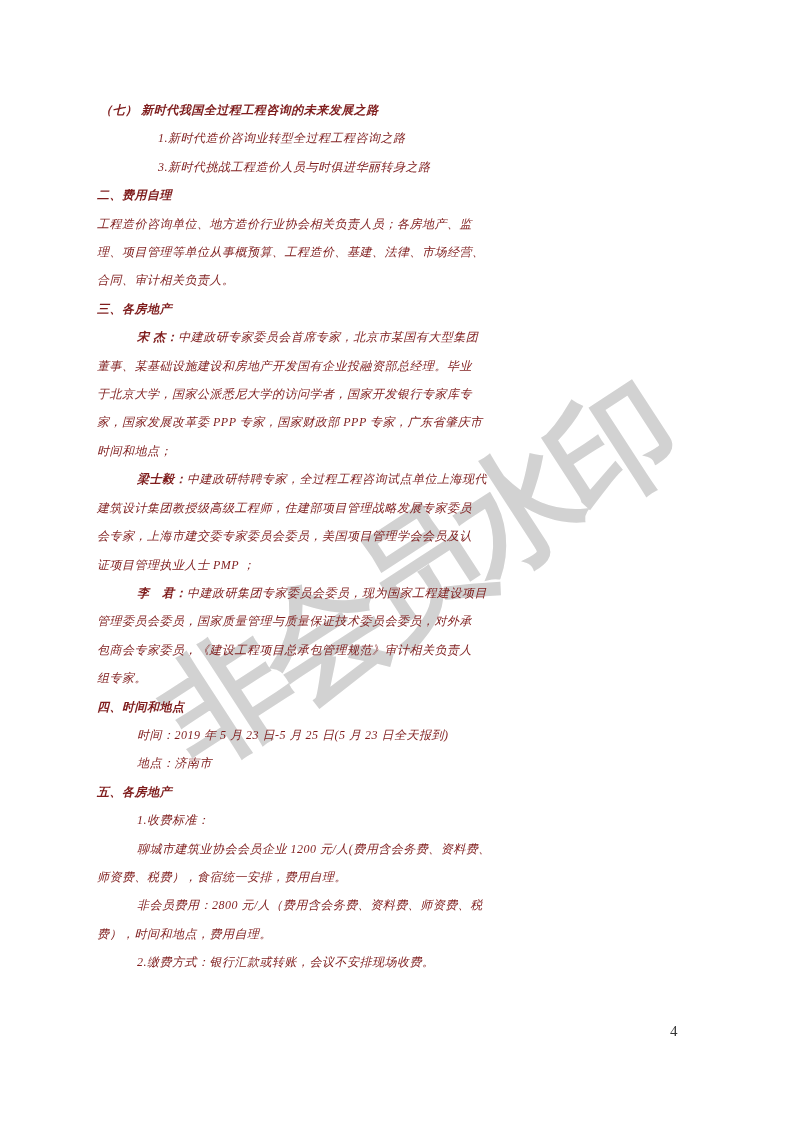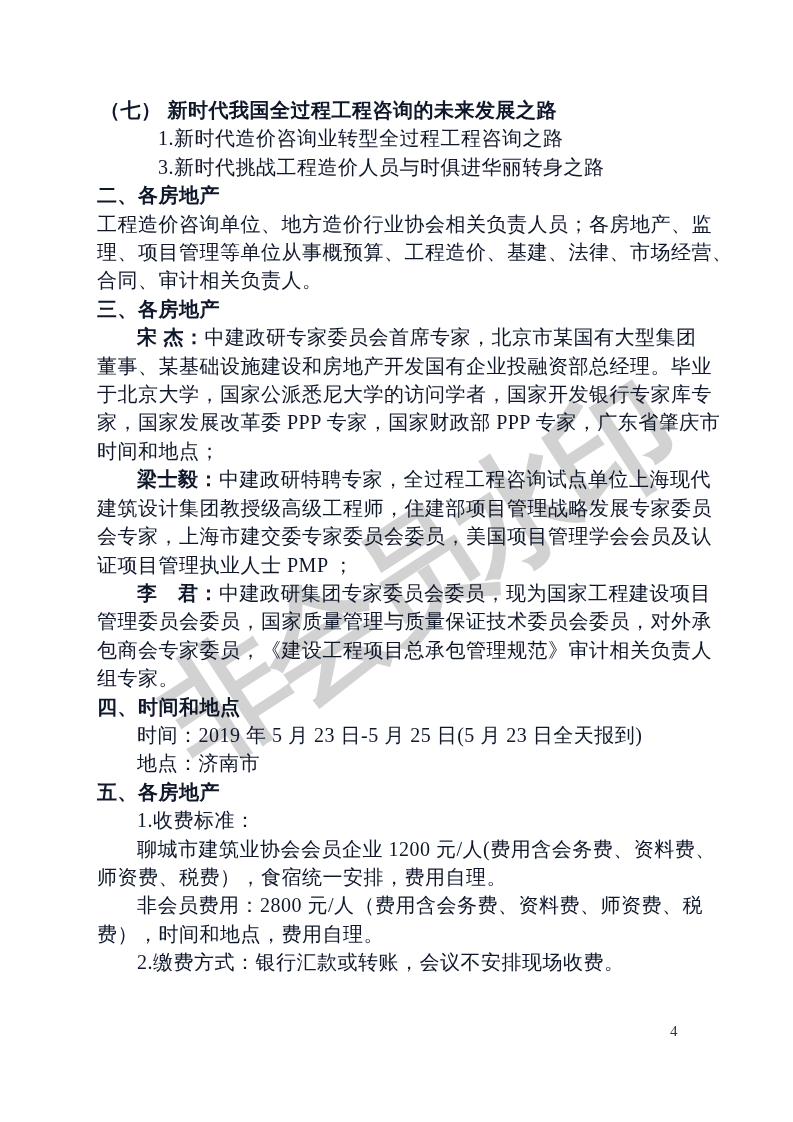--- a/index.html
+++ b/index.html
@@ -22,24 +22,25 @@
     color: #d2d2d2;
     white-space: nowrap;
     z-index: 0;
     user-select: none;
   }
   .content {
     position: absolute;
     left: 97px; top: 96px;
     width: 606px;
     z-index: 1;
-    color: #0f172a;
-    font-size: 20px;
+    color: #7f1d1d;
+    font-size: 12px;
     line-height: 28.4px;
     letter-spacing: 0.5px;
+    font-style: italic;
   }
   .line { white-space: nowrap; }
   .line.heading, .line.heading-sub, .b {
     font-weight: 700;
     font-family: "Liberation Sans", "DejaVu Sans", sans-serif;
   }
   .line.heading-sub { padding-left: 3px; }
   .line.item  { padding-left: 61px; }
   .line.first { padding-left: 40px; }
   .line.cont  { padding-left: 0; }
@@ -54,21 +55,21 @@
 </head>
 <body>
 
 <div class="page">
   <div class="watermark">非会员水印</div>
 
   <div class="content">
       <div class="line heading-sub"><span class="b">（七） 新时代我国全过程工程咨询的未来发展之路</span></div>
       <div class="line item"><span>1.新时代造价咨询业转型全过程工程咨询之路</span></div>
       <div class="line item"><span>3.新时代挑战工程造价人员与时俱进华丽转身之路</span></div>
-      <div class="line heading"><span class="b">二、各房地产</span></div>
+      <div class="line heading"><span class="b">二、费用自理</span></div>
       <div class="line cont"><span>工程造价咨询单位、地方造价行业协会相关负责人员；各房地产、监</span></div>
       <div class="line cont"><span>理、项目管理等单位从事概预算、工程造价、基建、法律、市场经营、</span></div>
       <div class="line cont"><span>合同、审计相关负责人。</span></div>
       <div class="line heading"><span class="b">三、各房地产</span></div>
       <div class="line first"><span class="b">宋 杰：</span><span>中建政研专家委员会首席专家，北京市某国有大型集团</span></div>
       <div class="line cont"><span>董事、某基础设施建设和房地产开发国有企业投融资部总经理。毕业</span></div>
       <div class="line cont"><span>于北京大学，国家公派悉尼大学的访问学者，国家开发银行专家库专</span></div>
       <div class="line cont"><span>家，国家发展改革委 PPP 专家，国家财政部 PPP 专家，广东省肇庆市</span></div>
       <div class="line cont"><span>时间和地点；</span></div>
       <div class="line first"><span class="b">梁士毅：</span><span>中建政研特聘专家，全过程工程咨询试点单位上海现代</span></div>

